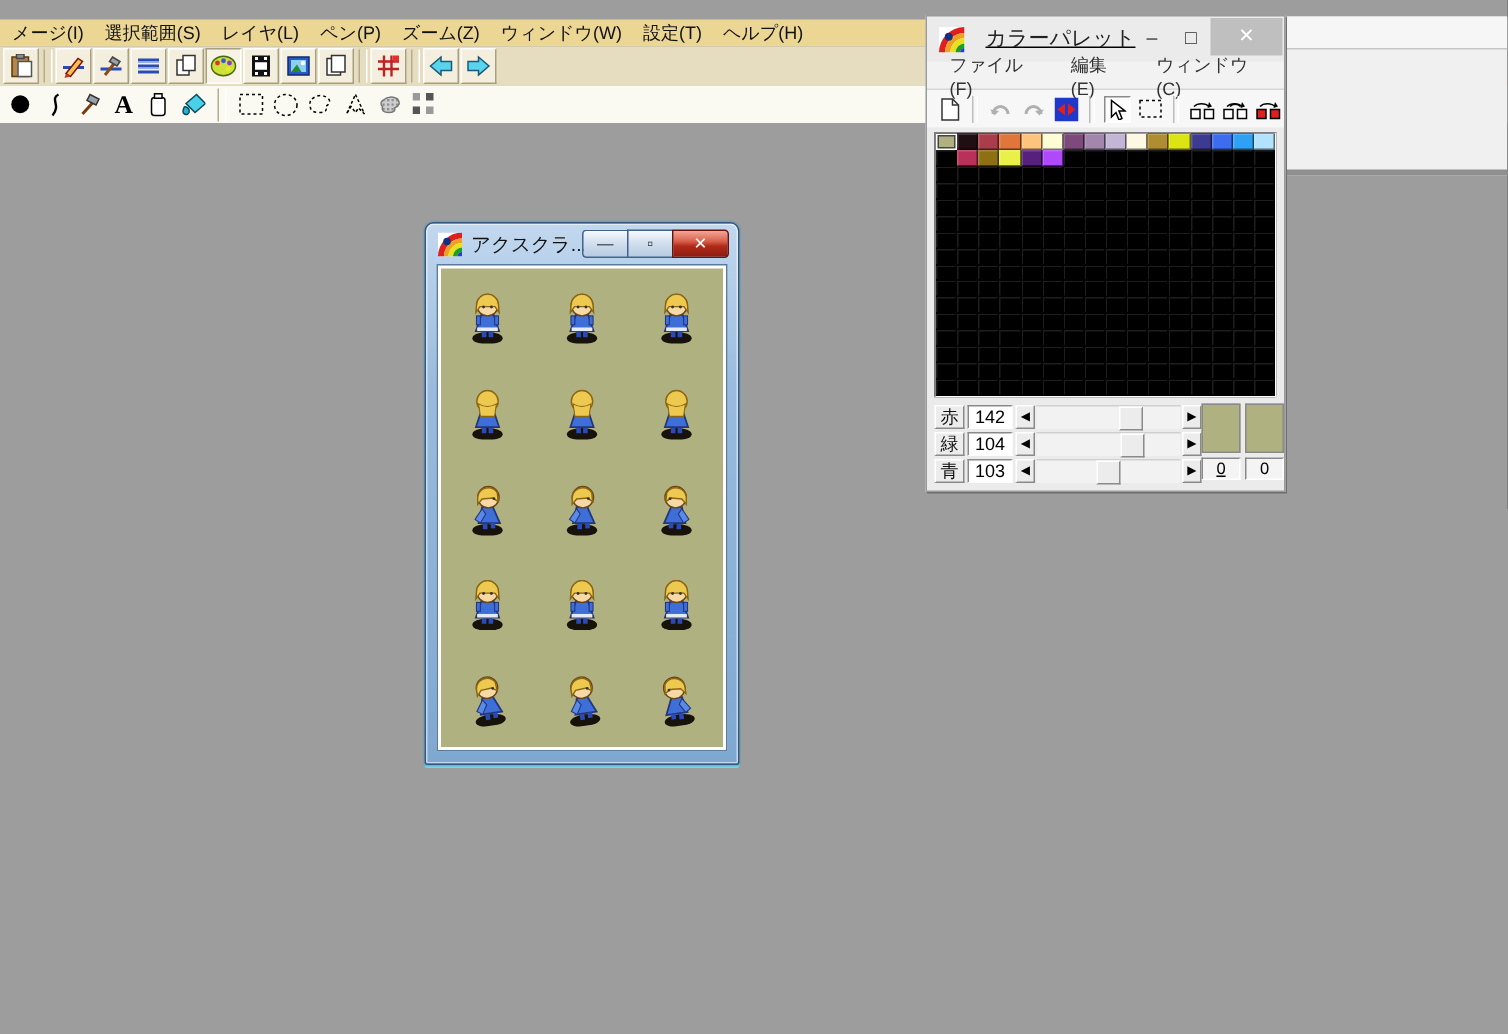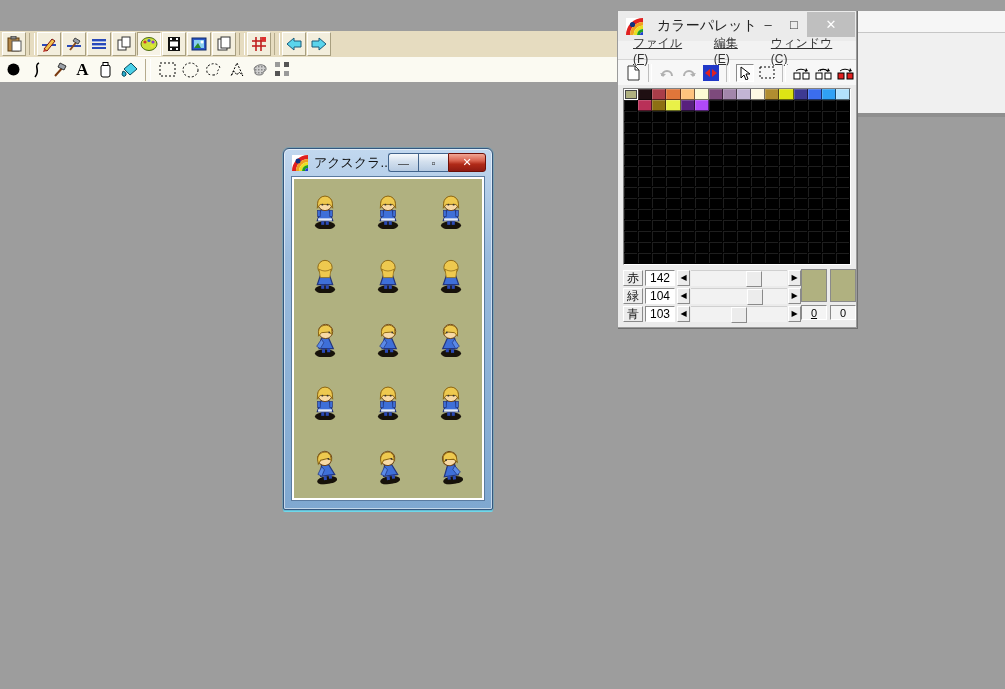--- a/index.html
+++ b/index.html
@@ -47,28 +47,28 @@
   .cbtn.close{width:38px;border-right-width:1px;border-radius:0 3px 3px 0;border-color:#6e1008;
     background:linear-gradient(#f1a795,#d8614d 40%,#b02a18 60%,#8e1b12);color:#fff;font-weight:bold;}
   .canvas-frame{position:absolute;left:7px;top:27px;right:7px;bottom:8px;background:#fff;
     border:1px solid #5a7ba0;padding:2px;}
   .canvas{position:relative;width:100%;height:100%;background:#b0b180;}
   .sprite{position:absolute;width:30px;height:38px;}
 
   
   .palwin{position:absolute;left:617px;top:10px;width:240px;height:318px;background:#ebebeb;
     border:1px solid #9b9b9b;box-shadow:1px 1px 0 #6f6f6f;font-size:12px;}
-  .pal-title{position:relative;height:30px;display:flex;align-items:center;padding-left:8px;gap:14px;}
+  .pal-title{position:relative;height:30px;display:flex;align-items:center;padding-left:8px;gap:14px;text-decoration:underline;}
   .pal-title .pt{font-size:14px;color:#222;}
   .pal-caption{position:absolute;right:1px;top:0;height:26px;display:flex;align-items:center;}
   .pc-min,.pc-max{width:26px;text-align:center;color:#333;font-size:13px;}
   .pc-close{width:48px;height:25px;background:#bfbfbf;color:#fff;display:flex;align-items:center;
     justify-content:center;font-size:13px;font-weight:bold;}
   .pal-menu{height:19px;display:flex;align-items:center;padding-left:6px;color:#333;
-    border-bottom:1px solid #d6d6d6;background:#f2f2f2;text-decoration:underline;}
+    border-bottom:1px solid #d6d6d6;background:#f2f2f2;}
   .pal-menu .mi{padding:0 9px;}
   .pal-toolbar{height:25px;display:flex;align-items:center;padding-left:6px;gap:4px;background:#f7f7f7;}
   .pti{width:18px;height:18px;display:flex;align-items:center;justify-content:center;}
   .pti.pressed{border:1px solid;border-color:#8a8a8a #fff #fff #8a8a8a;background:#fcfcfc;}
   .psep{width:4px;height:18px;border-left:1px solid #bdbdbd;border-right:1px solid #fff;margin:0 2px;}
   .pal-grid{position:absolute;left:5px;top:77px;width:228px;height:177px;
     border:1px solid;border-color:#808080 #fff #fff #808080;background:#000;
     display:grid;grid-template-columns:repeat(16,1fr);grid-template-rows:repeat(16,1fr);}
   .pcell{box-shadow:inset -1px -1px 0 rgba(0,0,0,.55), inset 1px 1px 0 rgba(255,255,255,.18);}
   .pcell.black{box-shadow:inset -1px -1px 0 #000, inset 1px 1px 0 #1e1e1e;}
@@ -95,20 +95,30 @@
 
   
   .ic{display:block;}
 </style>
 </head>
 <body>
 
 <div class="screen">
 
 
+  <div class="menubar" id="main-menubar">
+      <span class="mi">メージ(I)</span>
+      <span class="mi">選択範囲(S)</span>
+      <span class="mi">レイヤ(L)</span>
+      <span class="mi">ペン(P)</span>
+      <span class="mi">ズーム(Z)</span>
+      <span class="mi">ウィンドウ(W)</span>
+      <span class="mi">設定(T)</span>
+      <span class="mi">ヘルプ(H)</span>
+    </div>
 
   <div class="toolbar1">
     <div class="tbtn">
       <svg class="ic" width="16" height="16">
           <rect x="2" y="2" width="11" height="13" fill="#b5884a" stroke="#5a3a10"></rect>
           <rect x="5" y="0" width="5" height="3" fill="#8a8a8a" stroke="#444"></rect>
           <rect x="6" y="5" width="9" height="10" fill="#fff" stroke="#555"></rect>
         </svg>
     </div>
     <div class="tsep"></div>

